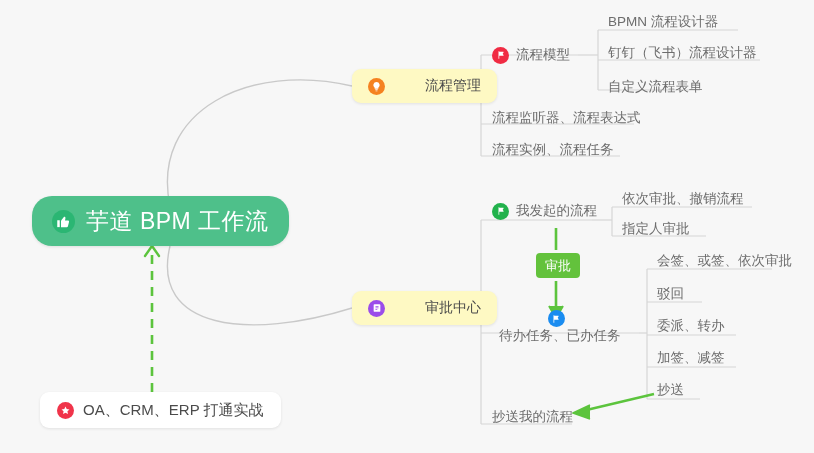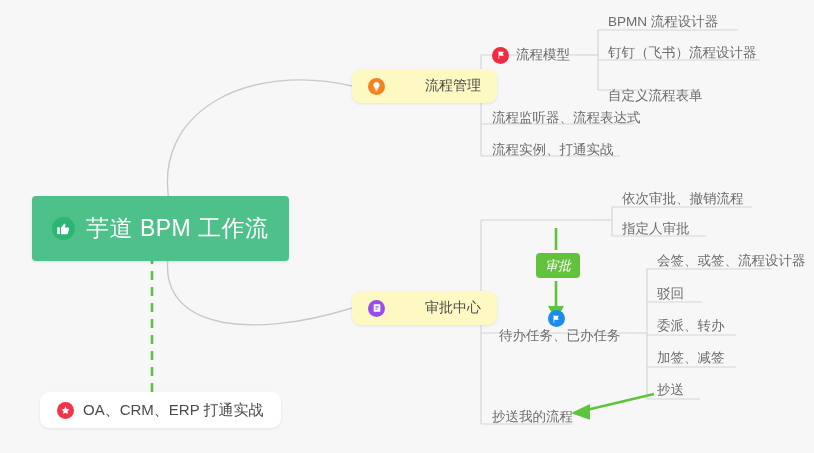--- a/index.html
+++ b/index.html
@@ -32,23 +32,23 @@
     position: absolute;
     display: flex;
     align-items: center;
     white-space: nowrap;
     box-sizing: border-box;
   }
 
   
   .root-node {
     background: #4ec08a;
-    border-radius: 4px;
+    border-radius: 20px;
     padding: 0 20px;
-    height: 65px;
+    height: 50px;
     color: #ffffff;
     font-size: 23px;
     box-shadow: 0 1px 3px rgba(0,0,0,0.10);
   }
   .root-node .label { margin-left: 11px; letter-spacing: .5px; }
 
   
   .card-node {
     background: #fef9c3;
     border-radius: 9px;
@@ -85,21 +85,20 @@
 
   
   .badge-node {
     background: #63c23c;
     border-radius: 4px;
     color: #ffffff;
     font-size: 13px;
     height: 25px;
     padding: 0 9px;
     justify-content: flex-end;
-    font-style: italic;
   }
 
   
   .icon {
     width: 17px;
     height: 17px;
     border-radius: 50%;
     display: inline-flex;
     align-items: center;
     justify-content: center;
@@ -209,43 +208,51 @@
     </span>
     <span class="label">流程模型</span>
   </div>
 
   <div class="node leaf-node plain" style="left:606px; top:9px;">
     <span class="label">BPMN 流程设计器</span>
   </div>
   <div class="node leaf-node plain" style="left:606px; top:40px;">
     <span class="label">钉钉（飞书）流程设计器</span>
   </div>
-  <div class="node leaf-node plain" style="left:606px; top:83px;">
+  <div class="node leaf-node plain" style="left:606px; top:74px;">
     <span class="label">自定义流程表单</span>
   </div>
 
   <div class="node leaf-node plain" style="left:490px; top:105px;">
     <span class="label">流程监听器、流程表达式</span>
   </div>
   <div class="node leaf-node plain" style="left:490px; top:137px;">
-    <span class="label">流程实例、打通实战</span>
+    <span class="label">流程实例、流程任务</span>
   </div>
 
   <div class="node card-node" style="left:352px; top:291px;">
     <span class="icon ic-purple">
       <svg width="10" height="10" viewBox="0 0 24 24" fill="#ffffff">
         <rect x="4" y="3" width="16" height="18" rx="2"></rect>
         <rect x="8" y="7" width="8" height="1.8" rx=".9" fill="#9b4dea"></rect>
         <rect x="8" y="11" width="8" height="1.8" rx=".9" fill="#9b4dea"></rect>
         <rect x="8" y="15" width="5" height="1.8" rx=".9" fill="#9b4dea"></rect>
       </svg>
     </span>
     <span class="label">审批中心</span>
   </div>
 
+  <div class="node leaf-node" style="left:490px; top:198px;">
+    <span class="icon ic-green2">
+      <svg width="10" height="10" viewBox="0 0 24 24" fill="#ffffff">
+        <path d="M6 3v18h1.8v-7.5h9.4c.9 0 1.4-1 .9-1.7L16 8.8l2.1-3c.5-.7 0-1.7-.9-1.7H7.8V3H6z"></path>
+      </svg>
+    </span>
+    <span class="label">我发起的流程</span>
+  </div>
 
   <div class="node leaf-node plain" style="left:620px; top:186px;">
     <span class="label">依次审批、撤销流程</span>
   </div>
   <div class="node leaf-node plain" style="left:620px; top:216px;">
     <span class="label">指定人审批</span>
   </div>
 
   <div class="node badge-node" style="left:536px; top:253px;">
     <span class="label">审批</span>
@@ -254,21 +261,21 @@
   <div class="node leaf-node" style="left:490px; top:310px;flex-direction:column;">
     <span class="icon ic-blue">
       <svg width="10" height="10" viewBox="0 0 24 24" fill="#ffffff">
         <path d="M6 3v18h1.8v-7.5h9.4c.9 0 1.4-1 .9-1.7L16 8.8l2.1-3c.5-.7 0-1.7-.9-1.7H7.8V3H6z"></path>
       </svg>
     </span>
     <span class="label">待办任务、已办任务</span>
   </div>
 
   <div class="node leaf-node plain" style="left:655px; top:248px;">
-    <span class="label">会签、或签、流程设计器</span>
+    <span class="label">会签、或签、依次审批</span>
   </div>
   <div class="node leaf-node plain" style="left:655px; top:281px;">
     <span class="label">驳回</span>
   </div>
   <div class="node leaf-node plain" style="left:655px; top:313px;text-align:center;">
     <span class="label">委派、转办</span>
   </div>
   <div class="node leaf-node plain" style="left:655px; top:345px;">
     <span class="label">加签、减签</span>
   </div>

